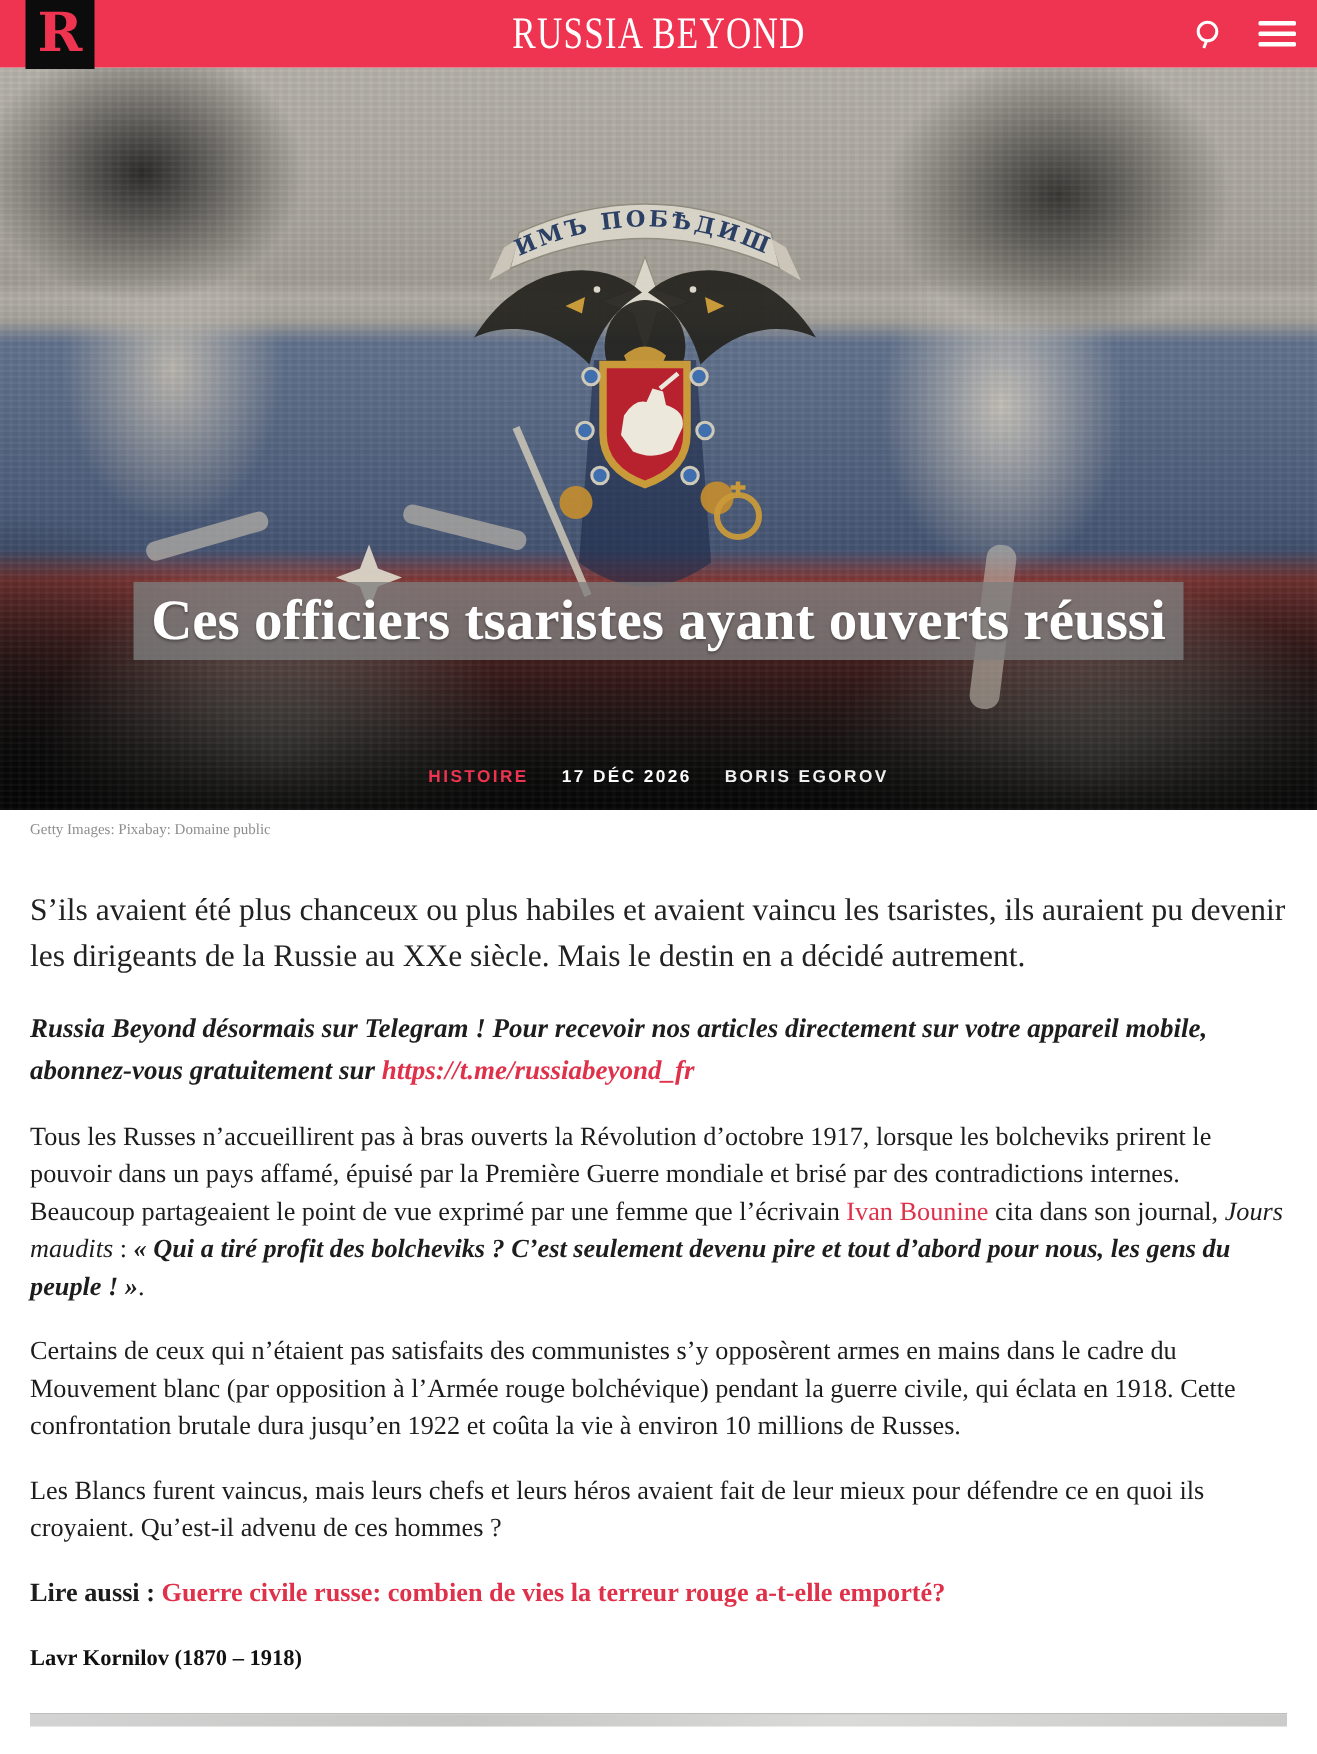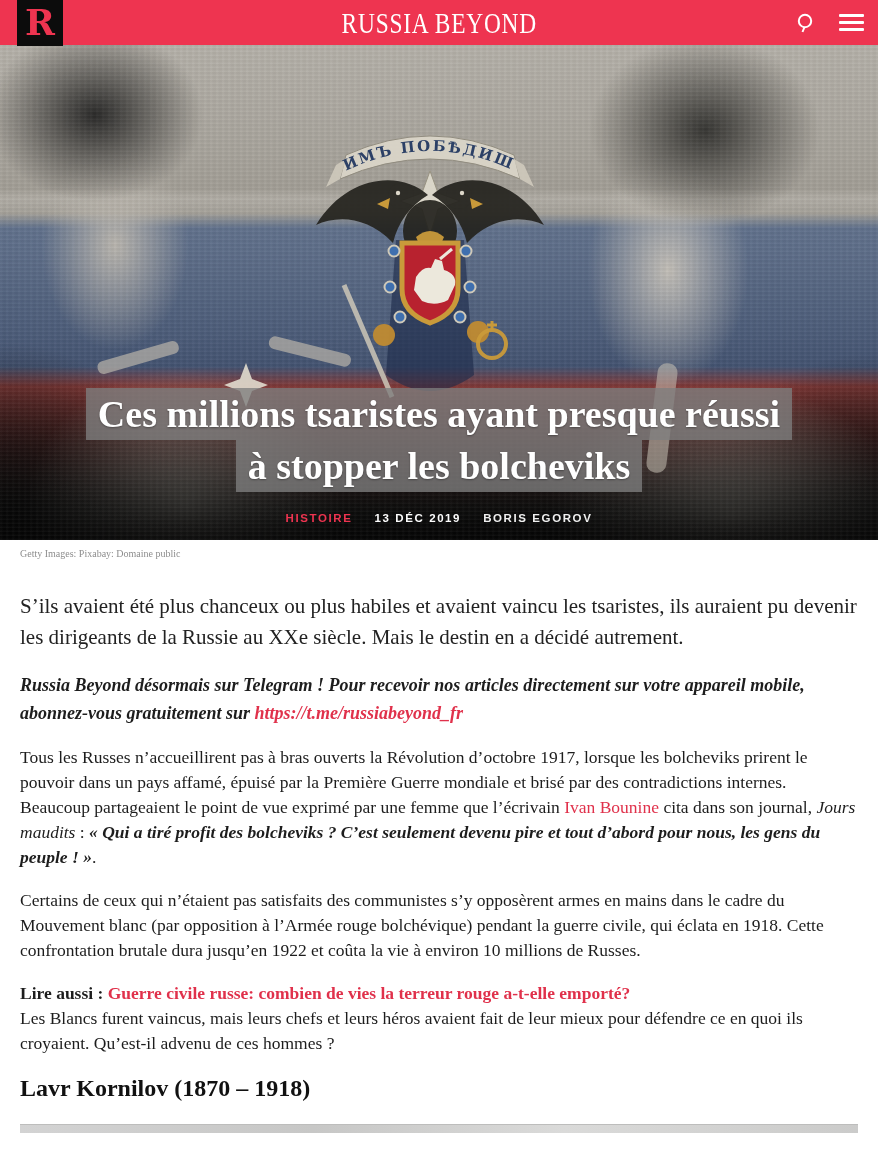--- a/index.html
+++ b/index.html
@@ -86,21 +86,21 @@
   .meta-date{color:#fdfdfd;}
   .meta-author{color:#f0f0f0;cursor:pointer;}
 
   
   .credit{margin:8px 20px 0;color:#8d8d8d;font-size:10px;}
   .article{padding:0 20px;}
   .lead{font-size:21px;line-height:31px;color:#222;margin:32px 0 18px;}
   .promo{font-size:18px;line-height:28px;margin:0 0 18px;}
   .para{font-size:17.5px;line-height:25px;margin:0 0 18px;color:var(--ink);}
   .read-also{margin:0 0 0;}
-  .section-heading{font-size:24px;line-height:24px;margin:20px 0 0;color:#111;font-weight:bold;}
+  .section-heading{font-size:15px;line-height:24px;margin:20px 0 0;color:#111;font-weight:bold;}
   .next-image-strip{
     height:9px;margin:24px 0 0;
     background:linear-gradient(90deg,#d3d3d3,#c7c7c6 35%,#dadad9 65%,#cbcbca);
     border-top:1px solid #bdbdbc;
   }
 
   
   .seg-plain{}
   .seg-italic{font-style:italic;}
   .seg-bold{font-weight:bold;}
@@ -184,35 +184,34 @@
     <line x1="487" y1="280" x2="497" y2="280" stroke="#c99a3a" stroke-width="3"></line>
 
     <rect x="96" y="306" width="84" height="13" rx="6" fill="#b9b4a9" opacity="0.7" transform="rotate(-16 138 312)"></rect>
     <rect x="268" y="300" width="84" height="13" rx="6" fill="#b9b4a9" opacity="0.7" transform="rotate(14 310 306)"></rect>
     <path d="M246,318 l6,16 16,6 -16,6 -6,16 -6,-16 -16,-6 16,-6 Z" fill="#ded9cc" opacity="0.92"></path>
 
     <rect x="652" y="318" width="20" height="110" rx="9" fill="#c6c1b4" opacity="0.55" transform="rotate(7 662 373)"></rect>
   </svg>
 
   <div class="hero-title">
-    <div class="row"><span class="title-line">Ces millions tsaristes ayant presque réussi</span></div>
-    <div class="row"><span class="title-line">à stopper les bolcheviks</span></div>
+    <div class="row"><span class="title-line">Ces officiers tsaristes ayant ouverts réussi</span></div>
   </div>
 
   <div class="hero-meta">
     <span class="meta-category">HISTOIRE</span>
-    <span class="meta-date">13 DÉC 2019</span>
+    <span class="meta-date">17 DÉC 2026</span>
     <span class="meta-author">BORIS EGOROV</span>
   </div>
 </div>
 
 <div class="credit">Getty Images: Pixabay: Domaine public</div>
 
 <article class="article">
   <p class="lead">S’ils avaient été plus chanceux ou plus habiles et avaient vaincu les tsaristes, ils auraient pu devenir les dirigeants de la Russie au XXe siècle. Mais le destin en a décidé autrement.</p>
   <p class="promo"><span class="seg-bold-italic">Russia Beyond désormais sur Telegram ! Pour recevoir nos articles directement sur votre appareil mobile, abonnez-vous gratuitement sur </span><span class="seg-link-bold-italic">https://t.me/russiabeyond_fr</span></p>
   <p class="para"><span class="seg-plain">Tous les Russes n’accueillirent pas à bras ouverts la Révolution d’octobre 1917, lorsque les bolcheviks prirent le pouvoir dans un pays affamé, épuisé par la Première Guerre mondiale et brisé par des contradictions internes. Beaucoup partageaient le point de vue exprimé par une femme que l’écrivain </span><span class="seg-link">Ivan Bounine</span><span class="seg-plain"> cita dans son journal, </span><span class="seg-italic">Jours maudits</span><span class="seg-plain"> : </span><span class="seg-bold-italic">« Qui a tiré profit des bolcheviks ? C’est seulement devenu pire et tout d’abord pour nous, les gens du peuple ! »</span><span class="seg-plain">.</span></p>
   <p class="para">Certains de ceux qui n’étaient pas satisfaits des communistes s’y opposèrent armes en mains dans le cadre du Mouvement blanc (par opposition à l’Armée rouge bolchévique) pendant la guerre civile, qui éclata en 1918. Cette confrontation brutale dura jusqu’en 1922 et coûta la vie à environ 10 millions de Russes.</p>
+  <p class="para">Les Blancs furent vaincus, mais leurs chefs et leurs héros avaient fait de leur mieux pour défendre ce en quoi ils croyaient. Qu’est-il advenu de ces hommes ?</p>
   <p class="para read-also"><span class="seg-bold">Lire aussi : </span><span class="seg-link-bold">Guerre civile russe: combien de vies la terreur rouge a-t-elle emporté?</span></p>
-  <p class="para">Les Blancs furent vaincus, mais leurs chefs et leurs héros avaient fait de leur mieux pour défendre ce en quoi ils croyaient. Qu’est-il advenu de ces hommes ?</p>
   <h2 class="section-heading">Lavr Kornilov (1870 – 1918)</h2>
   <div class="next-image-strip"></div>
 </article>
 
 </body></html>

